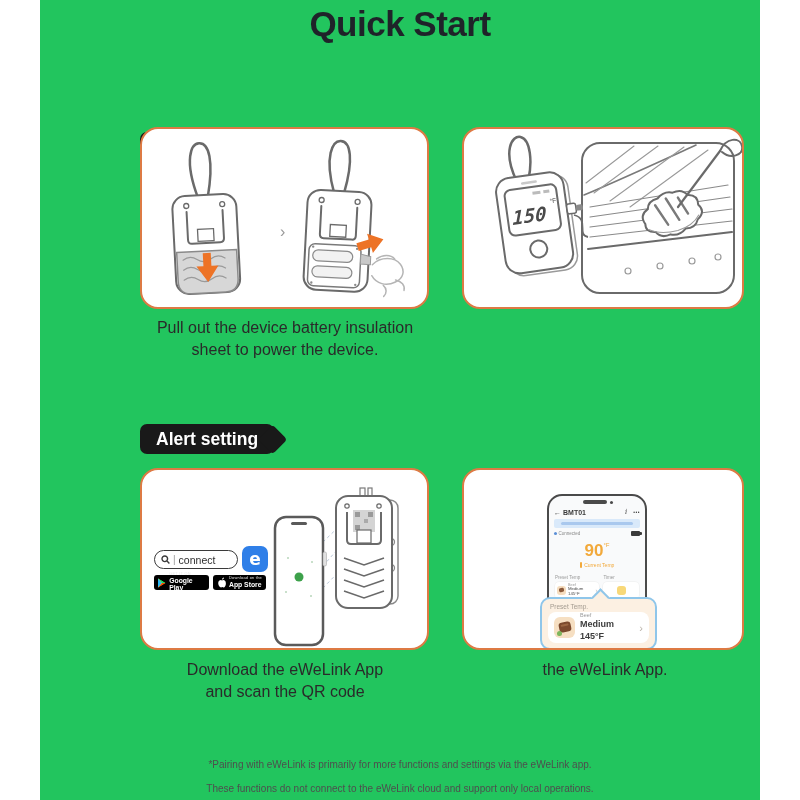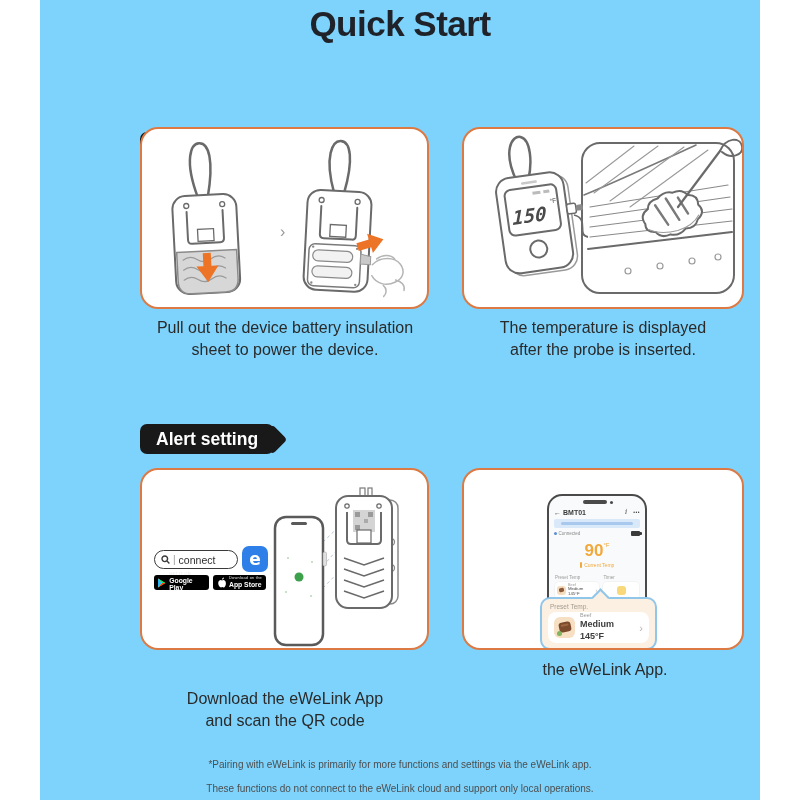--- a/index.html
+++ b/index.html
@@ -1,19 +1,19 @@
 <!DOCTYPE html>
 <html><head>
 <meta charset="utf-8">
 <style>
   * { margin:0; padding:0; box-sizing:border-box; }
   html,body { background:#ffffff; }
   .page {
     position:relative; width:720px; height:800px; margin:0 auto;
-    background:#7dd3fc; overflow:hidden;
+    background:#22c55e; overflow:hidden;
     font-family:"Liberation Sans","DejaVu Sans",sans-serif;
   }
   .title {
     position:absolute; top:4px; left:0; right:0;
     text-align:center; font-size:35px; font-weight:bold;
     color:#1f2329; letter-spacing:-0.5px;
   }
   
   .tag {
     position:absolute; z-index:0; height:30px; line-height:30px;
@@ -37,21 +37,21 @@
   .panel-3 { left:100px; top:468px;  width:289px; height:182px; }
   .panel-4 { left:422px; top:468px;  width:282px; height:182px; }
   .panel svg { display:block; }
 
   .caption {
     position:absolute; text-align:center; font-size:16px; line-height:22px;
     color:#2a2a2a;
   }
   .cap-1 { left:70px;  top:317px; width:350px; }
   .cap-2 { left:423px; top:317px; width:280px; }
-  .cap-3 { left:95px;  top:688px; width:300px; }
+  .cap-3 { left:95px;  top:659px; width:300px; }
   .cap-4 { left:430px; top:659px; width:270px; }
 
   .footer {
     position:absolute; top:753px; left:0; right:0; text-align:center;
     font-size:10px; line-height:24px; color:#4e4e4e;
   }
 
   
   .search-pill {
     position:absolute; left:12px; top:80px; width:84px; height:19px;
@@ -242,24 +242,20 @@
         <rect x="91" y="38" width="7" height="6" rx="2" fill="#8a8a8a"></rect>
       </g>
       <path d="M110,86 C126,90 112,106 124,108" fill="none" stroke="#6a6a6a" stroke-width="1.8"></path>
     </svg>
   </div>
 
   <div class="caption cap-1">
     <div>Pull out the device battery insulation</div>
     <div>sheet to power the device.</div>
   </div>
-  <div class="caption cap-2">
-    <div>The temperature is displayed</div>
-    <div>after the probe is inserted.</div>
-  </div>
 
   <div class="tag tag-alert">Alert setting</div>
 
   <div class="panel panel-3">
     <svg width="289" height="182" viewBox="0 0 289 182" style="position:absolute;left:0;top:0;">
 
       <g stroke="#b8c6d8" stroke-width="1" stroke-dasharray="3,3">
         <path d="M181,72 L212,42"></path>
         <path d="M181,96 L214,58"></path>
         <path d="M181,118 L214,84"></path>

